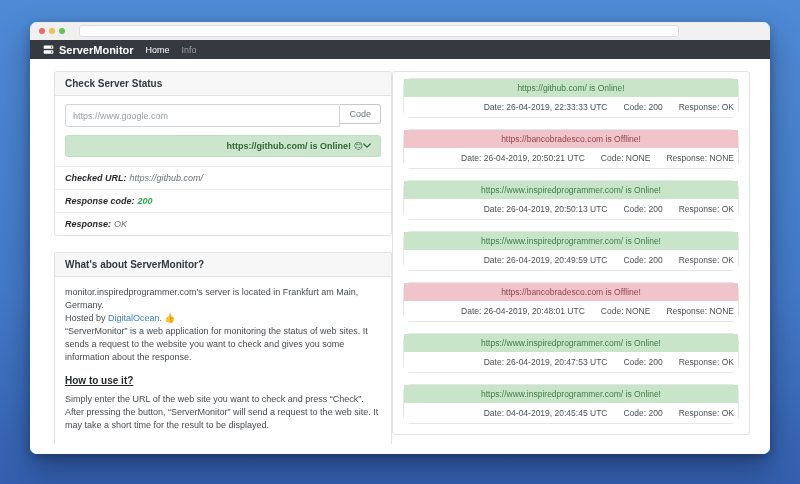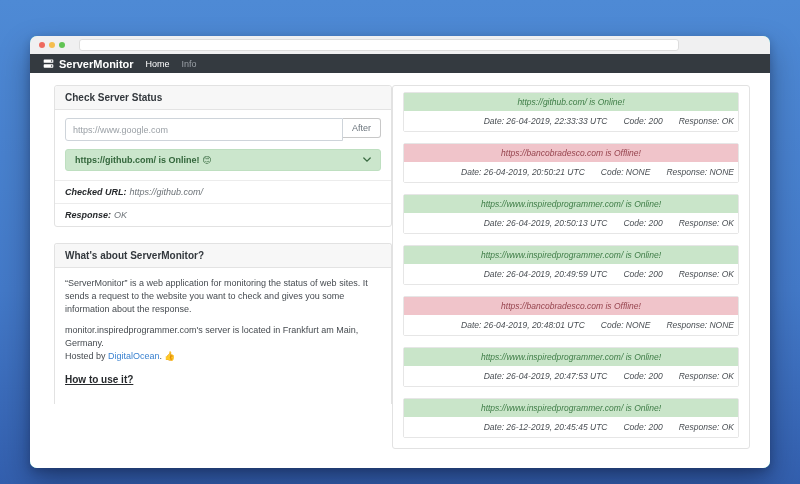--- a/index.html
+++ b/index.html
@@ -1,20 +1,20 @@
 <!DOCTYPE html>
 <html><head>
 <meta charset="utf-8">
 <style>
   * { margin:0; padding:0; box-sizing:border-box; }
   html,body { width:800px; height:484px; overflow:hidden;
     font-family:"Liberation Sans","DejaVu Sans",sans-serif; }
   body { background:linear-gradient(180deg,#4e8ad5 0%, #4379c8 60%, #335fae 100%); position:relative; }
 
-  .browser-window { position:absolute; left:30px; top:36px; width:740px; height:432px;
+  .browser-window { position:absolute; left:30px; top:22px; width:740px; height:432px;
     border-radius:7px; overflow:hidden; background:#5eead4;
     box-shadow:0 14px 30px rgba(0,0,20,.35), 0 3px 8px rgba(0,0,20,.2); }
 
   .chrome-bar { height:18px; background:#f0f0f1; display:flex; align-items:center; padding:0 9px; }
   .dot { width:6px; height:6px; border-radius:50%; margin-right:4px; }
   .dot-red{background:#ee6a5f;} .dot-yellow{background:#f5bd4f;} .dot-green{background:#61c454;}
   .url-bar { margin-left:10px; width:600px; height:12px; background:#fff;
     border:1px solid #ddd; border-radius:3px; }
 
   .navbar { height:19px; background:#343a40; display:flex; align-items:center; padding:0 13px; }
@@ -34,36 +34,36 @@
   .pad { padding:8px 10px 2px; }
   .input-group { display:flex; }
   .check-input { flex:1; height:23px; border:1px solid #ced4da; border-radius:3px 0 0 3px;
     padding:0 7px; font-size:9px; color:#444; font-family:inherit; }
   .check-input::placeholder { color:#9aa0a6; }
   .check-btn { height:20px; background:#fff; border:1px solid #c8c8c8; border-left:none;
     border-radius:0 3px 3px 0; color:#6c757d; font-size:9px; padding:0 9px; cursor:pointer; font-family:inherit; }
 
   .alert { margin-top:8px; background:#cbe6cc; border:1px solid #bedfc0; border-radius:3px;
     color:#33663b; font-size:9px; font-weight:bold; padding:5px 9px;
-    display:flex; justify-content:space-between; align-items:center; cursor:pointer; }
+    display:flex; justify-content:flex-end; align-items:center; cursor:pointer; }
 
   .result-list { margin-top:7px;font-style:italic; }
   .result-row { padding:6px 10px; border-top:1px solid #ececec; font-size:9px; }
   .row-label { font-weight:bold; color:#26292c; }
   .row-value { color:#6e7479; margin-left:3px; }
   .code-green { color:#28a745; font-weight:bold; }
 
   .about-card { margin-top:16px; border-bottom:none; border-radius:3px 3px 0 0; }
   .pad2 { padding:9px 10px 12px; font-size:9px; color:#464b50; line-height:1.45; }
   .pad2 p { margin-bottom:8px; }
   .link { color:#3b82d0; text-decoration:none; cursor:pointer; }
   .howto-title { font-size:10px; font-weight:bold; color:#26292c; margin:10px 0 4px;text-decoration:underline; }
 
   .recent-body { padding:6px 10px 10px; }
-  .entry { border:1px solid #e6e6e6; border-radius:2px; margin-top:11px;font-style:italic; }
+  .entry { border:1px solid #e6e6e6; border-radius:8px; margin-top:11px; }
   .entry:first-child { margin-top:0; }
   .entry-head { text-align:center; font-size:8.5px; padding:4px 6px; }
   .online .entry-head { background:#c9e5c9; color:#3f7d47; }
   .offline .entry-head { background:#f0c4ca; color:#96444e; }
   .entry-body { display:flex; justify-content:flex-end; gap:16px; padding:5px 4px;
     font-size:8.5px; color:#4a4f54; background:#fff; }
 </style>
 </head>
 <body>
 
@@ -94,50 +94,54 @@
 
   <div class="page">
 
     <div class="col-left">
 
       <div class="card">
         <div class="card-header">Check Server Status</div>
         <div class="pad">
           <div class="input-group">
             <input class="check-input" type="text" placeholder="https://www.google.com" style="">
-            <button class="check-btn">After</button>
+            <button class="check-btn">Code</button>
           </div>
           <div class="alert">
             <span>https://github.com/ is Online! 😊</span>
             <span style="display:flex;">
               <svg width="8" height="6" viewBox="0 0 10 7">
                   <path d="M1 1 L5 5 L9 1" fill="none" stroke="#3a6b42" stroke-width="1.6" stroke-linecap="round"></path>
                 </svg>
             </span>
           </div>
         </div>
         <div class="result-list">
             <div class="result-row">
     <span class="row-label">Checked URL:</span><span class="row-value">https://github.com/</span>
   </div>
             <div class="result-row">
+    <span class="row-label">Response code:</span><span class="row-value code-green">200</span>
+  </div>
+            <div class="result-row">
     <span class="row-label">Response:</span><span class="row-value">OK</span>
   </div>
           </div>
       </div>
 
       <div class="card about-card">
         <div class="card-header">What's about ServerMonitor?</div>
         <div class="pad2">
-          <p>“ServerMonitor” is a web application for monitoring the status of web sites. It sends a request to the website you want to check and gives you some information about the response.</p>
           <p style="margin-bottom:0;">
             <span>monitor.inspiredprogrammer.com's server is located in Frankfurt am Main, Germany.</span><br>
             <span>Hosted by </span><a class="link">DigitalOcean</a><span>. </span><span>👍</span>
           </p>
+          <p>“ServerMonitor” is a web application for monitoring the status of web sites. It sends a request to the website you want to check and gives you some information about the response.</p>
           <div class="howto-title">How to use it?</div>
+          <p style="margin-bottom:0;">Simply enter the URL of the web site you want to check and press “Check”. After pressing the button, “ServerMonitor” will send a request to the web site. It may take a short time for the result to be displayed.</p>
         </div>
       </div>
 
     </div>
 
     <div class="col-right">
       <div class="card">
         <div class="recent-body">
             <div class="entry online">
     <div class="entry-head">https://github.com/ is Online!</div>
@@ -183,21 +187,21 @@
     <div class="entry-head">https://www.inspiredprogrammer.com/ is Online!</div>
     <div class="entry-body">
       <span class="e-date">Date: 26-04-2019, 20:47:53 UTC</span>
       <span class="e-code">Code: 200</span>
       <span class="e-resp">Response: OK</span>
     </div>
   </div>
             <div class="entry online">
     <div class="entry-head">https://www.inspiredprogrammer.com/ is Online!</div>
     <div class="entry-body">
-      <span class="e-date">Date: 26-12-2019, 20:45:45 UTC</span>
+      <span class="e-date">Date: 04-04-2019, 20:45:45 UTC</span>
       <span class="e-code">Code: 200</span>
       <span class="e-resp">Response: OK</span>
     </div>
   </div>
           </div>
       </div>
     </div>
 
   </div>
 </div>

